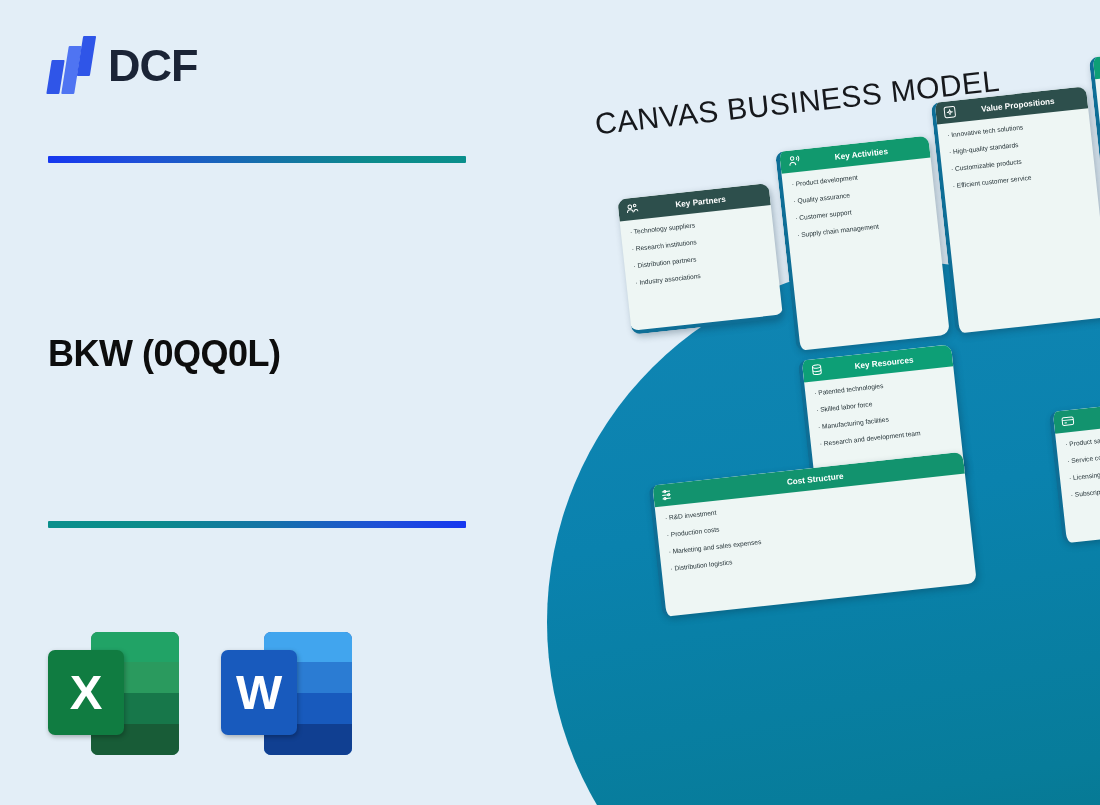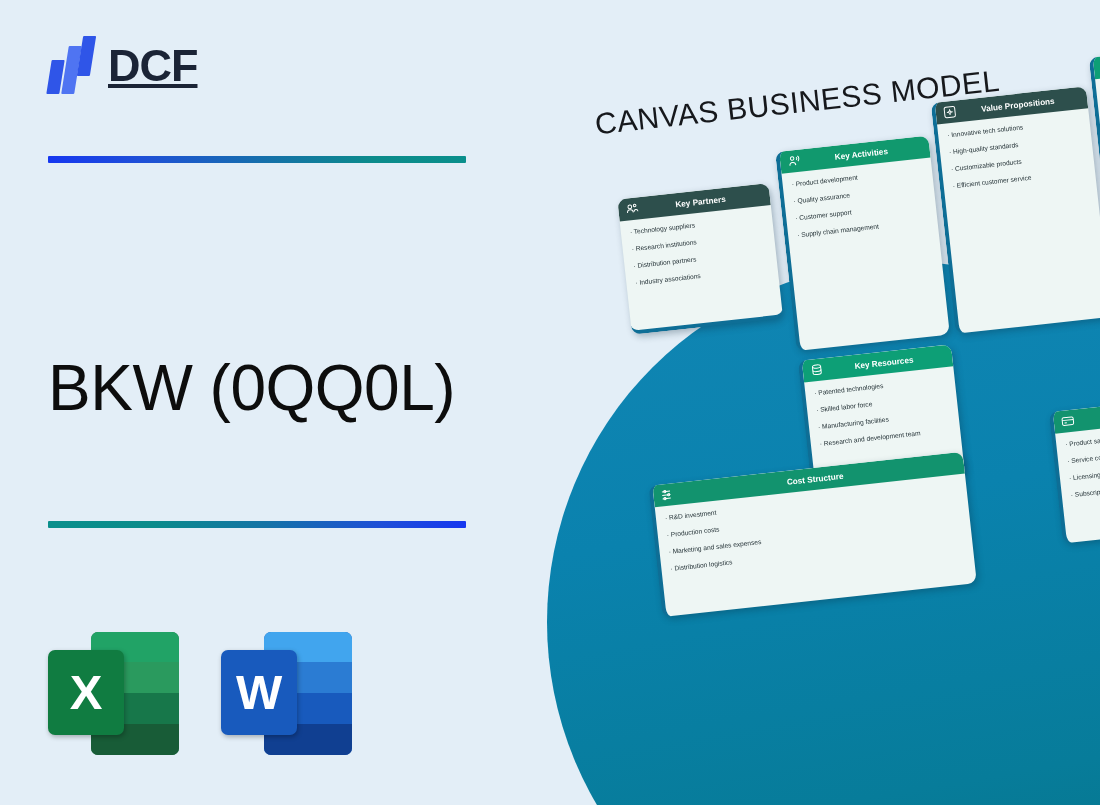--- a/index.html
+++ b/index.html
@@ -19,29 +19,29 @@
     z-index:0;
   }
 
   
   #logo-block{position:absolute;left:48px;top:36px;display:flex;align-items:center;gap:14px;z-index:5;}
   #logo-mark{width:46px;height:58px;position:relative;}
   .bar{position:absolute;width:13px;background:#2f5cf0;transform:skewX(-9deg);border-radius:1px;}
   .bar.b1{left:1px;  top:24px; height:34px; background:#2f55e8;}
   .bar.b2{left:17px; top:10px; height:48px; background:#4f74f2;}
   .bar.b3{left:32px; top:0px;  height:40px; background:#2f55e8;}
-  #logo-text{font-size:45px;font-weight:700;color:#1b2436;letter-spacing:-1px;line-height:1;text-decoration:underline;}
+  #logo-text{font-size:45px;font-weight:700;color:#1b2436;letter-spacing:-1px;line-height:1;}
 
   .rule{position:absolute;left:48px;width:418px;height:7px;z-index:5;border-radius:1px;}
   #rule-top{top:156px;background:linear-gradient(90deg,#1637f0 0%,#1f4fd8 22%,#1473a6 55%,#0b8b8b 78%,#0a8f8c 100%);}
   #rule-bottom{top:521px;background:linear-gradient(90deg,#0a8f8c 0%,#0b8b8b 25%,#1473a6 52%,#1f4fd8 80%,#1637f0 100%);}
 
   #page-title{
     position:absolute;left:48px;top:310px;z-index:5;
-    font-size:64px;font-weight:400;color:#0d0d0d;letter-spacing:-0.5px;line-height:1.1;
+    font-size:36px;font-weight:700;color:#0d0d0d;letter-spacing:-0.5px;line-height:1.1;
     white-space:nowrap;
   }
 
   
   #office-icons{position:absolute;left:48px;top:628px;display:flex;gap:42px;z-index:5;}
   .office-icon{position:relative;width:131px;height:131px;}
   .oi-sheet{position:absolute;right:0;top:4px;width:88px;height:123px;border-radius:7px;overflow:hidden;}
   .oi-sheet span{position:absolute;left:0;width:100%;}
   .oi-badge{
     position:absolute;left:0;top:22px;width:76px;height:85px;border-radius:7px;

